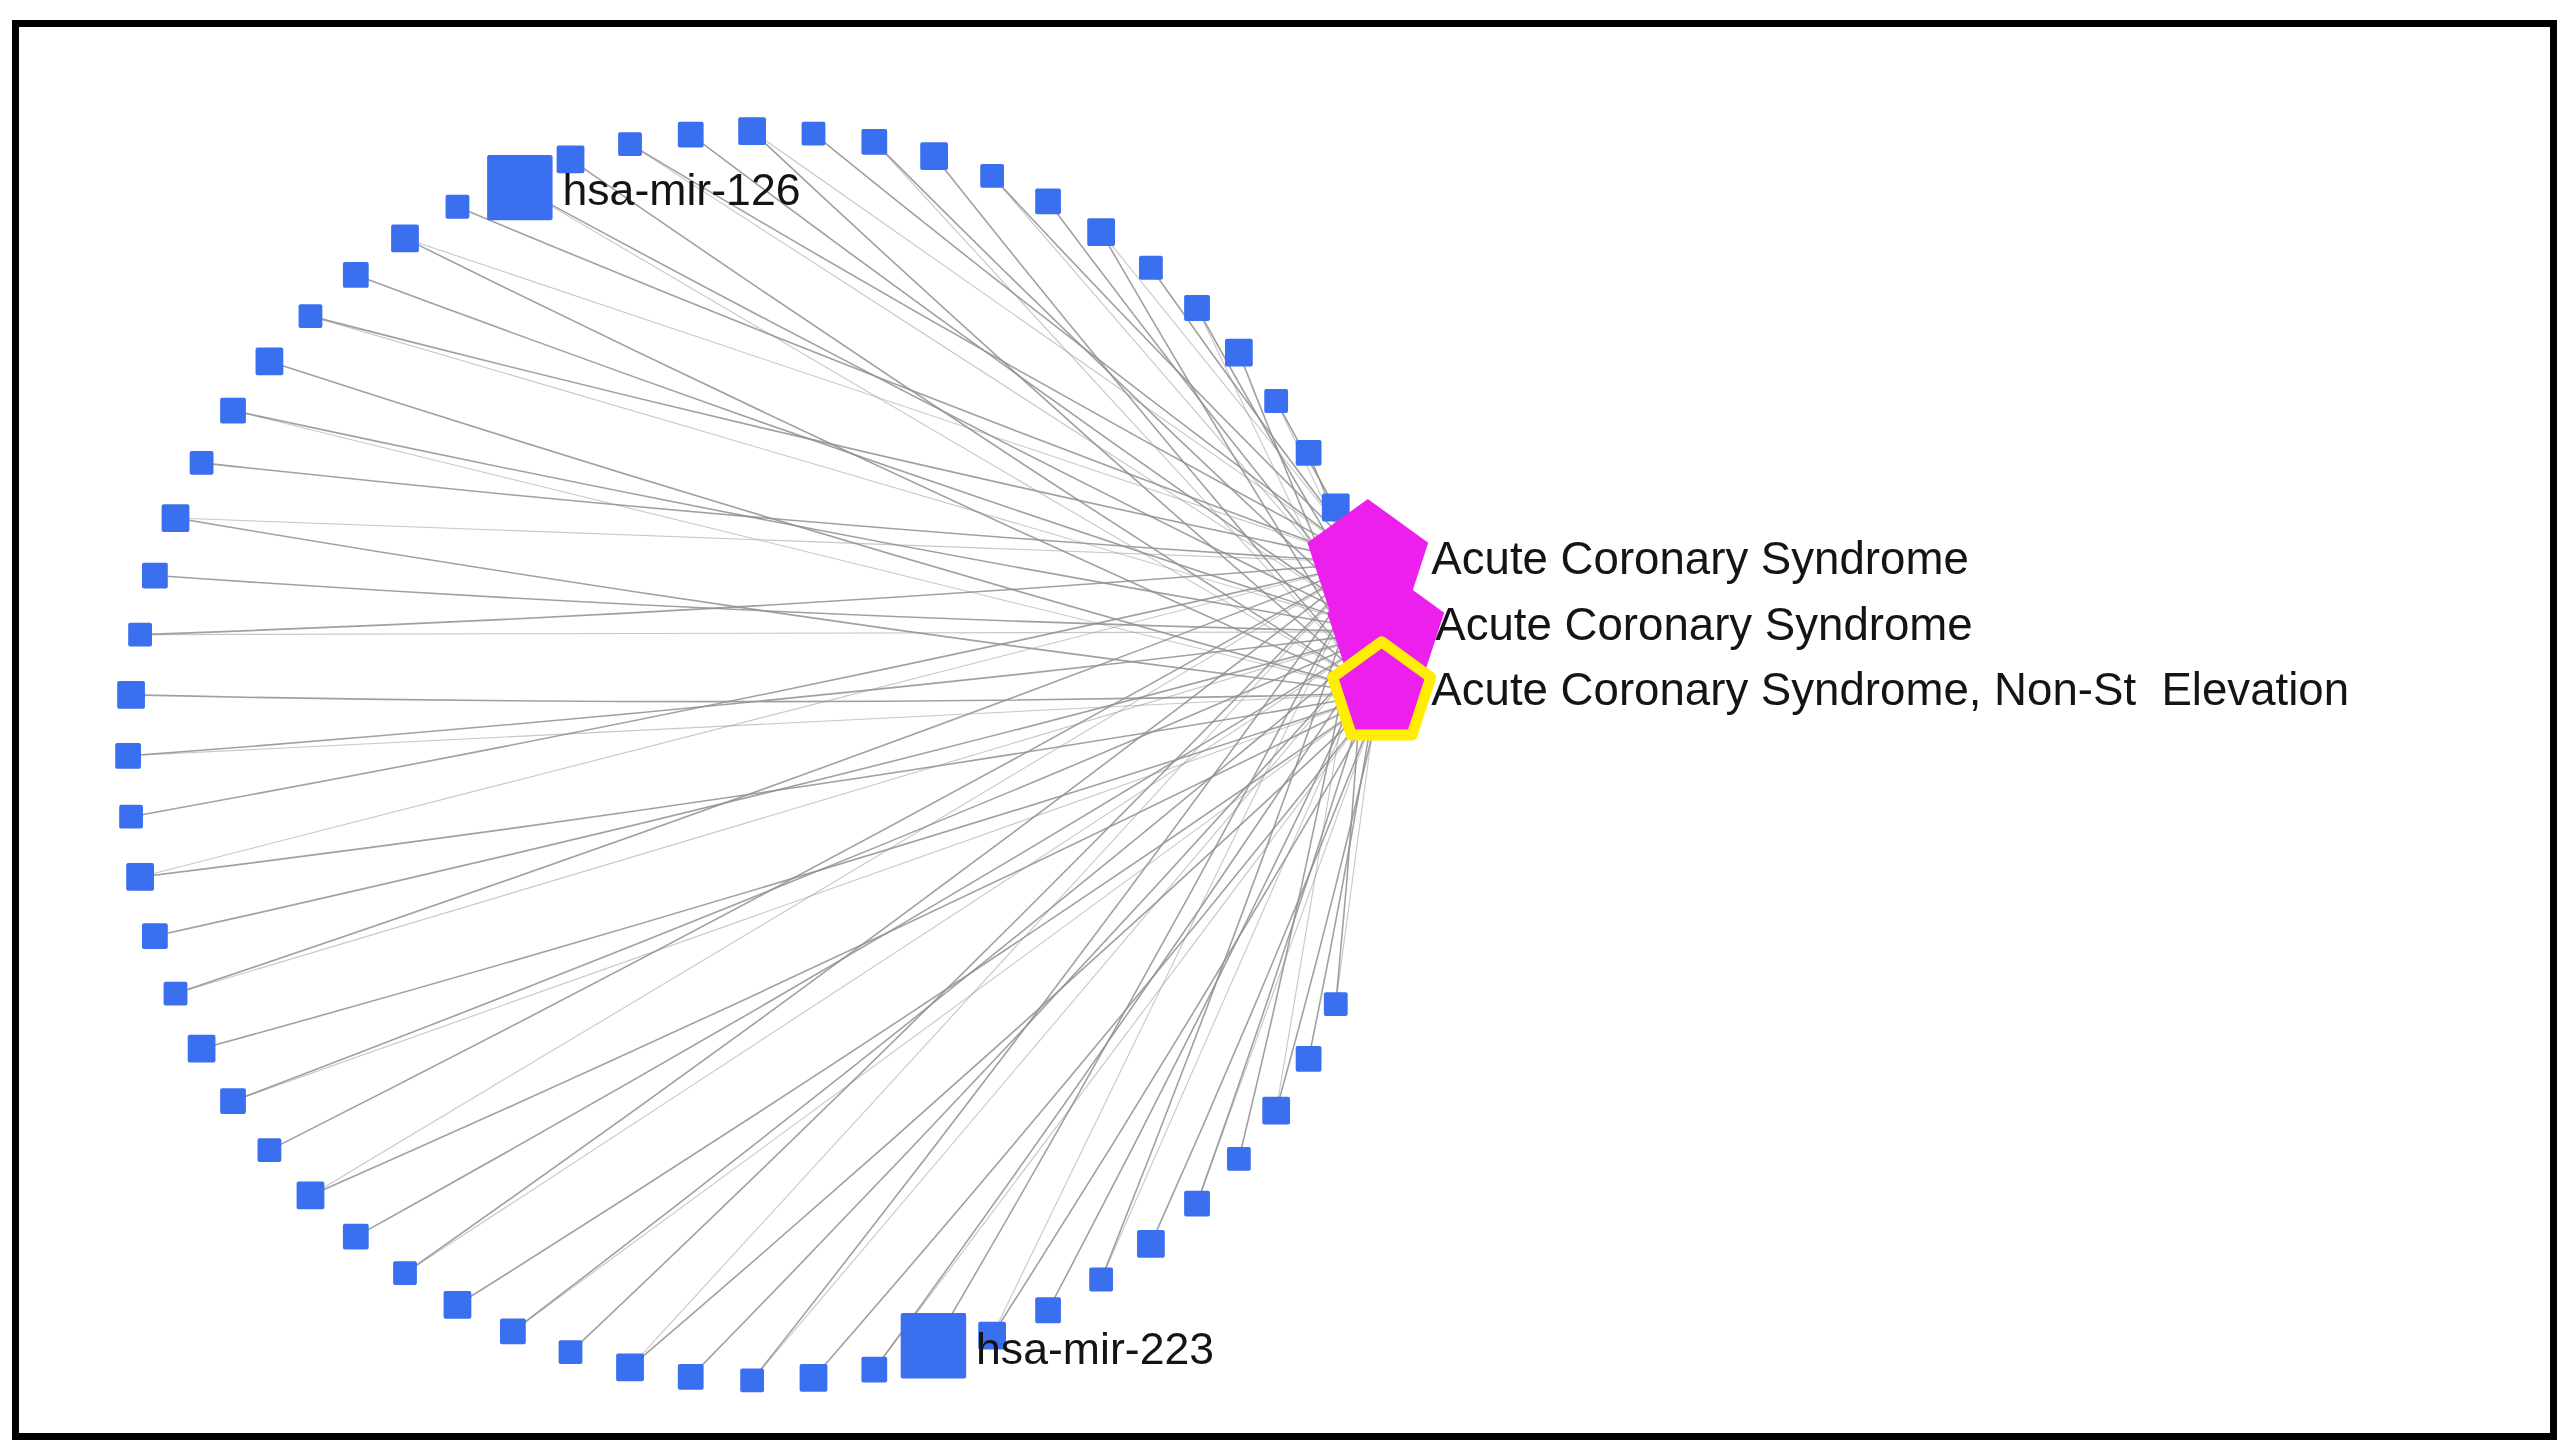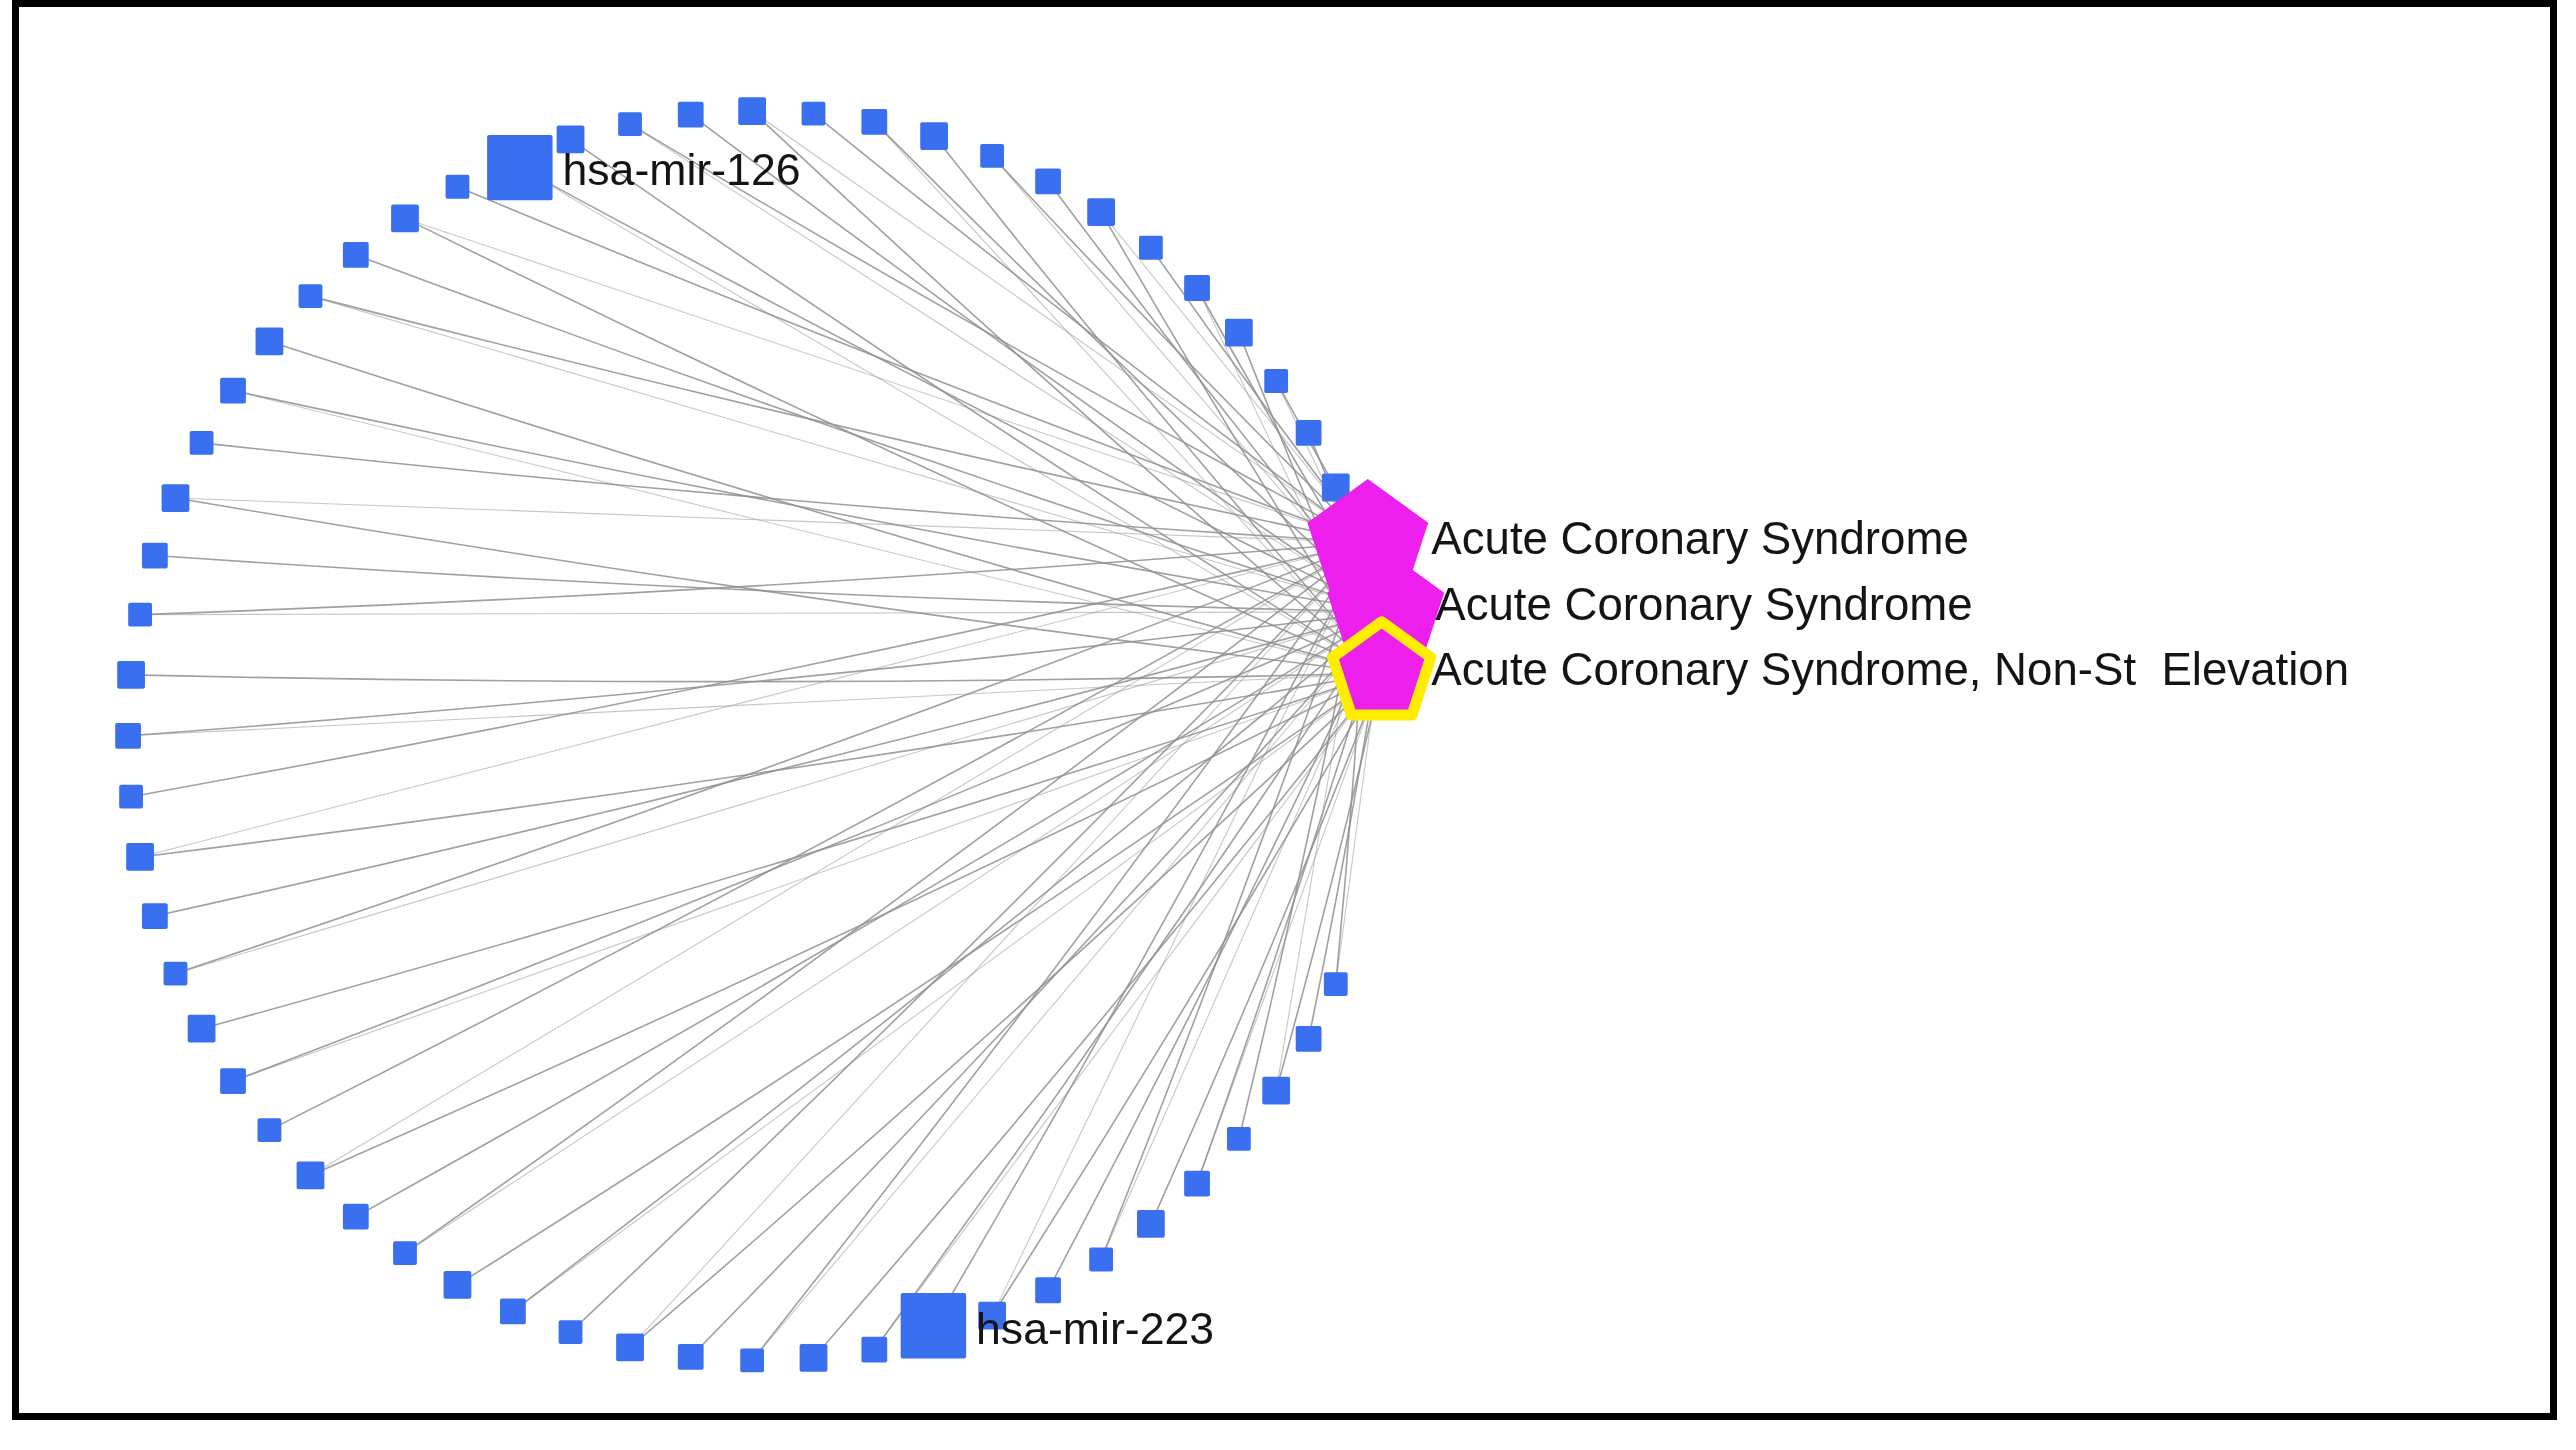--- a/index.html
+++ b/index.html
@@ -3,21 +3,21 @@
 <meta charset="utf-8">
 <style>
   html,body{margin:0;padding:0;background:#ffffff;}
   body{
     width:2576px;height:1450px;
     font-family:"Liberation Sans","DejaVu Sans",sans-serif;
     overflow:hidden;
   }
   #figure-frame{
     position:absolute;
-    left:12px;top:0;
+    left:12px;top:20px;
     width:2545px;height:1420px;
     border:7px solid #000000;
     box-sizing:border-box;
     background:#ffffff;
   }
   #network-canvas{
     position:absolute;
     left:0;top:0;
     width:100%;height:100%;
     display:block;

